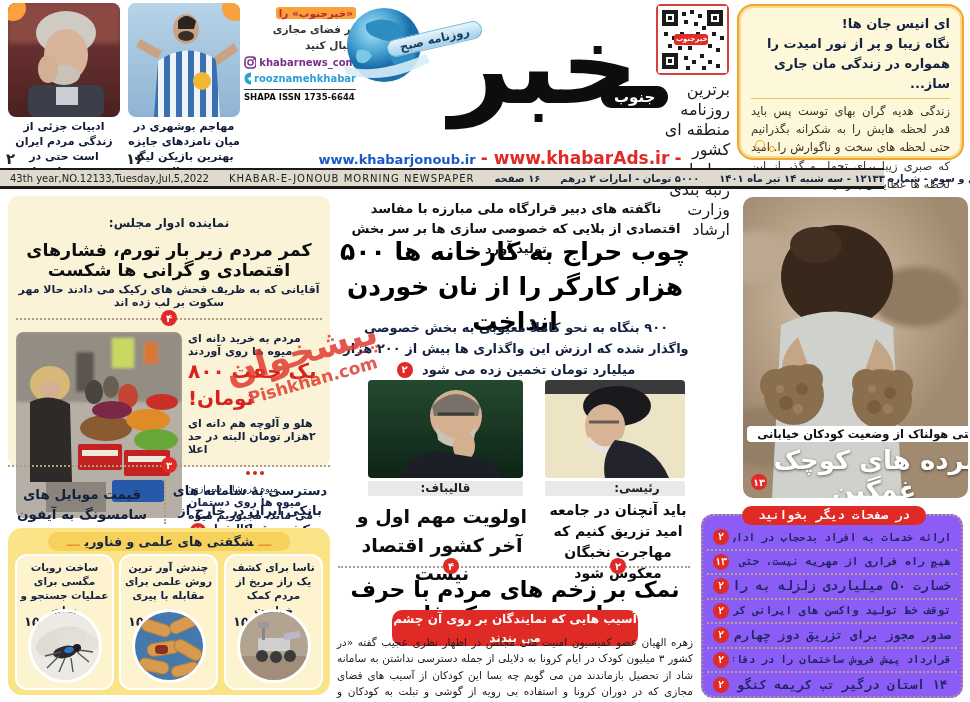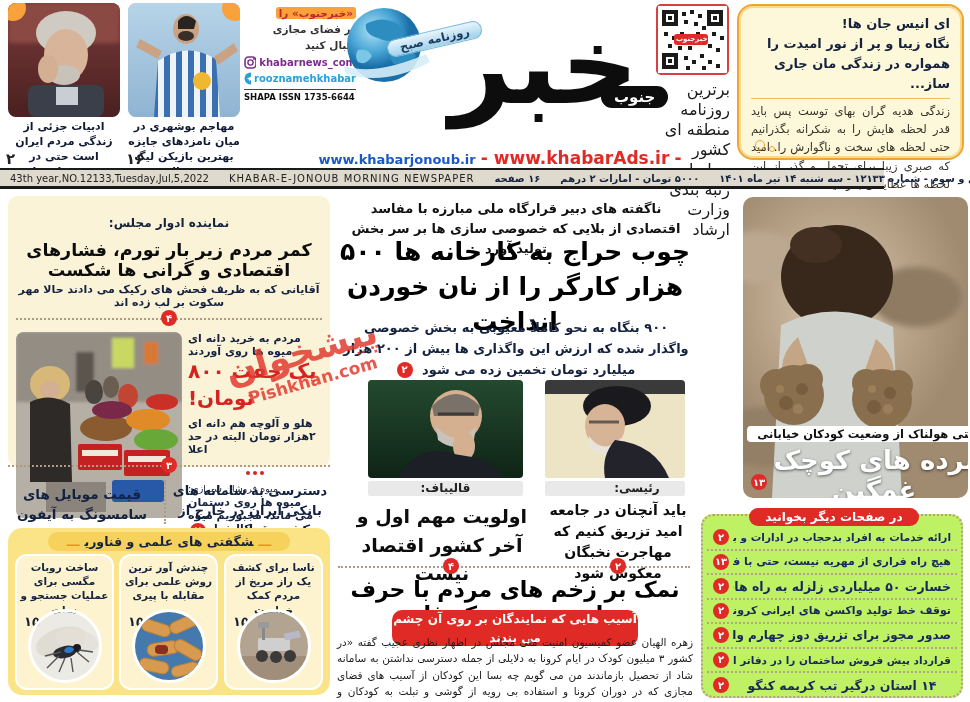--- a/index.html
+++ b/index.html
@@ -52,21 +52,21 @@
   .mid-lead{font-size:13px;font-weight:bold;color:#15223f;line-height:1.6;}
   .label-bar{background:#e9e9e9;font-size:12px;font-weight:bold;color:#222;text-align:center;line-height:15px;height:15px;border-radius:2px;}
   .quote-g{font-size:19px;font-weight:bold;color:#0d0d0d;line-height:1.5;}
   .quote-r{font-size:14px;font-weight:bold;color:#0d0d0d;line-height:1.5;}
   .salt-head{font-size:22px;font-weight:900;color:#000;letter-spacing:-0.5px;}
   .salt-banner{background:#e02a25;color:#fff;font-size:12px;font-weight:bold;border-radius:10px;text-align:center;line-height:19px;}
   .salt-body{font-size:10.5px;color:#1c1c1c;line-height:1.55;text-align:justify;}
   .child-card{border-radius:10px;overflow:hidden;}
   .child-kicker{background:#fff;color:#111;font-size:11.5px;font-weight:bold;padding:1px 10px;border-radius:4px;display:inline-block;}
   .child-head{color:#fff;font-size:26px;font-weight:900;text-shadow:0 1px 3px rgba(0,0,0,.6);}
-  .opbox{background:#bef264;border:2px dotted #bb9988;border-radius:12px;}
+  .opbox{background:#8b5cf6;border:2px dotted #bb9988;border-radius:12px;font-family:Liberation Mono, monospace;}
   .op-pill{background:#e02a25;color:#fff;font-size:12px;font-weight:bold;padding:2px 16px;border-radius:11px;display:inline-block;}
   .op-row{display:flex;align-items:center;gap:4px;padding:2px 6px;border-bottom:2px dotted #b8a28c;height:24.5px;}
   .op-row:last-child{border-bottom:none;}
   .op-text{flex:1;text-align:center;font-weight:bold;color:#19265c;white-space:nowrap;overflow:hidden;}
   .wm{color:#e23b30;opacity:.85;transform:rotate(-16deg);text-align:center;pointer-events:none;z-index:50;}
   .wm .fa{font-size:36px;font-weight:900;}
   .wm .en{font-size:17px;font-weight:bold;}
 </style>
 </head>
 <body>

